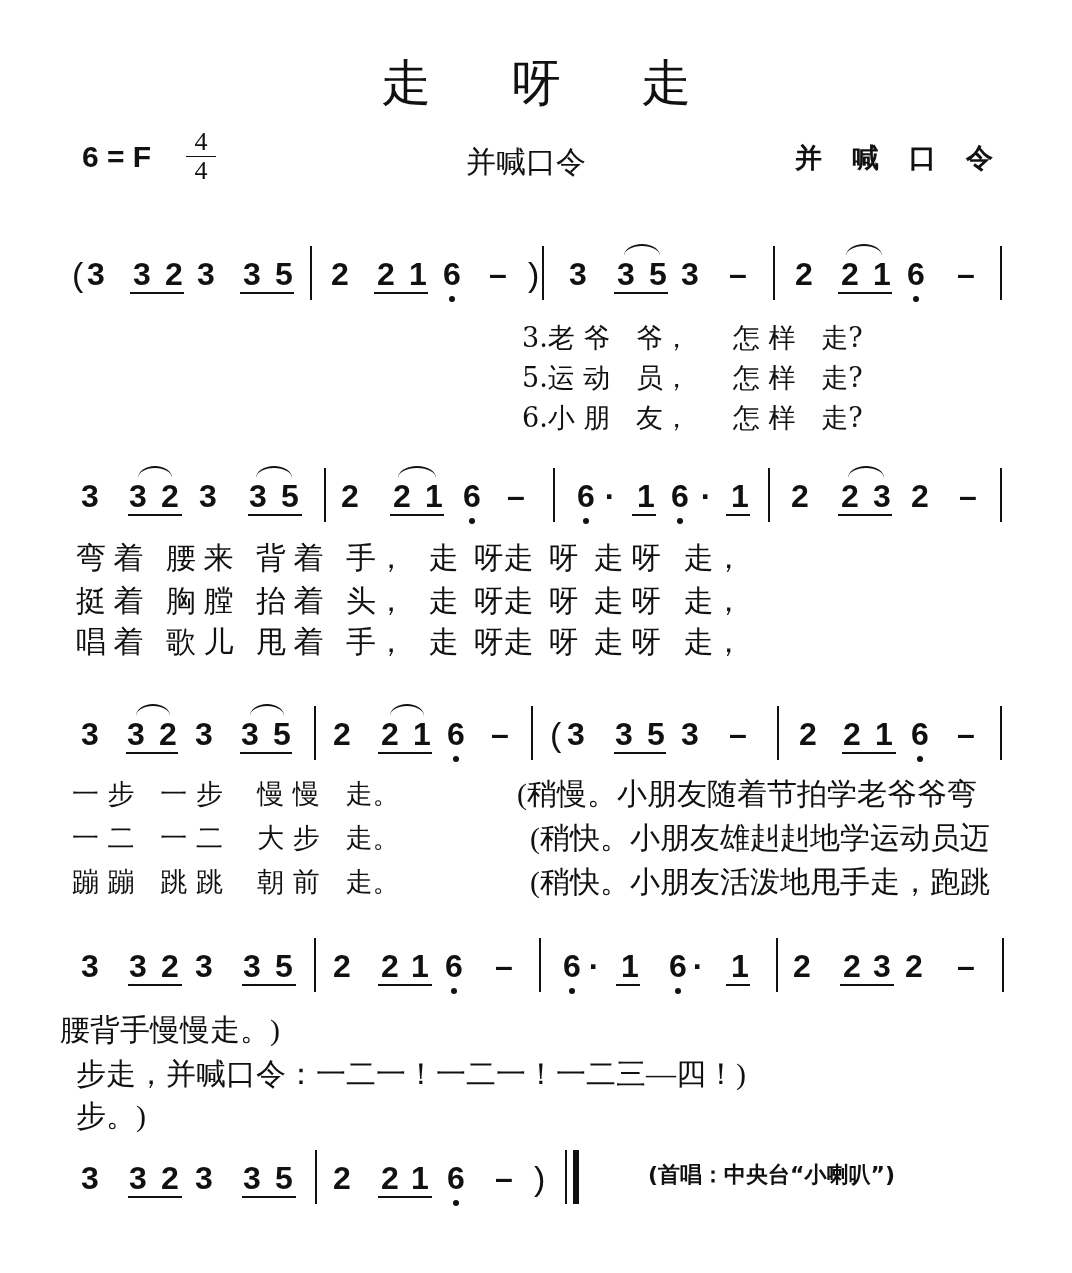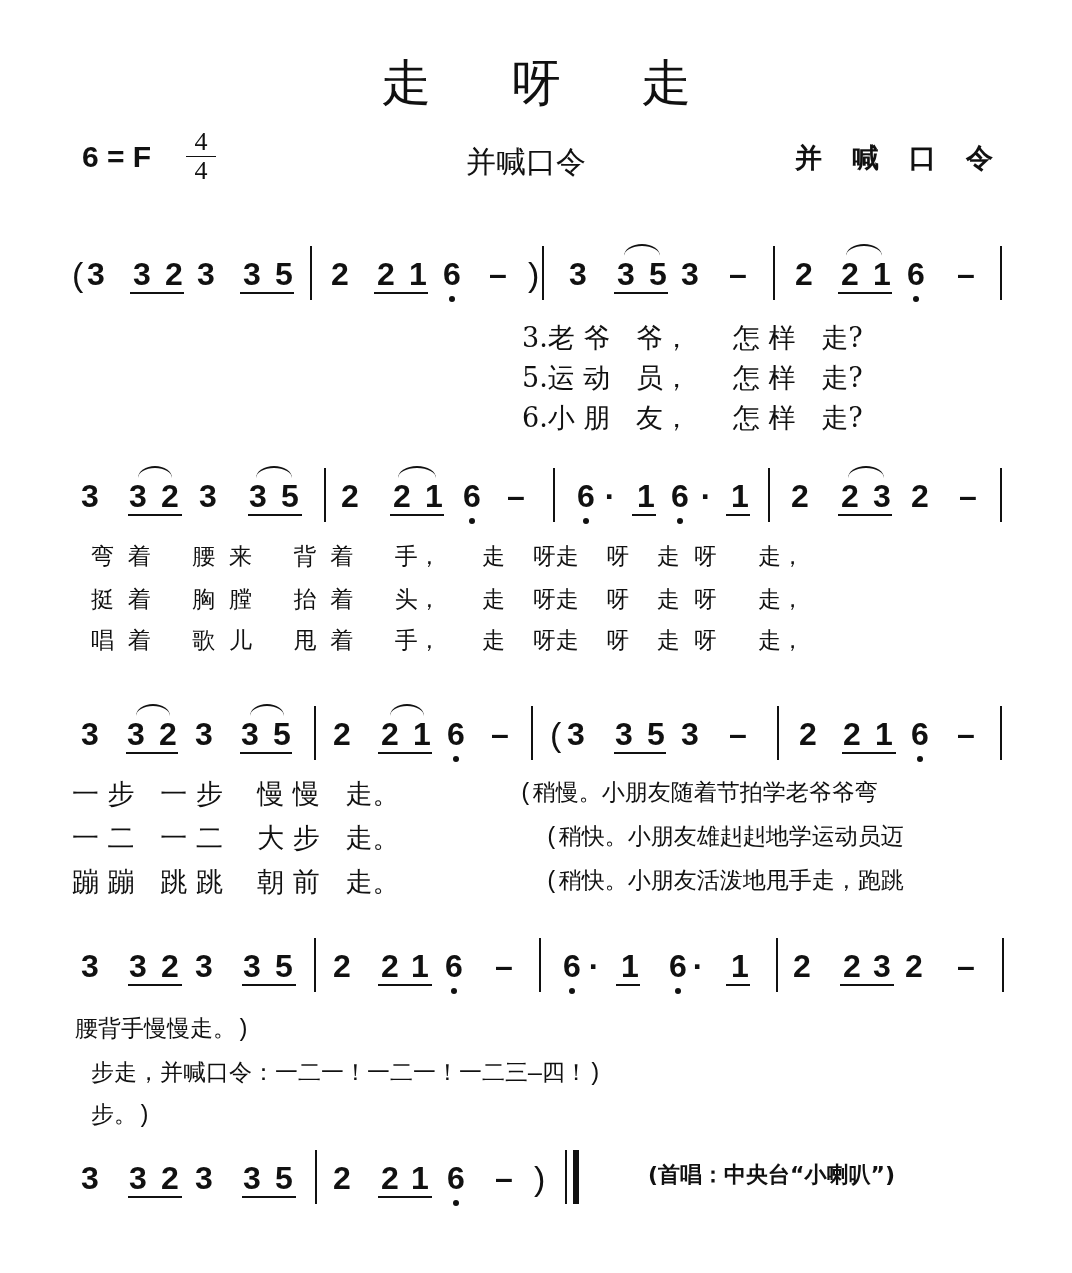--- a/index.html
+++ b/index.html
@@ -13,21 +13,21 @@
   .author { position: absolute; left: 795px; top: 140px; font-family: "DejaVu Sans", sans-serif; font-size: 27px; font-weight: bold; letter-spacing: 30px; }
   .system { position: absolute; left: 0; width: 1072px; height: 80px; }
   .n { position: absolute; font-family: "Liberation Sans", sans-serif; font-weight: bold; font-size: 32px; line-height: 32px; width: 20px; text-align: center; }
   .dot { position: absolute; width: 6px; height: 6px; border-radius: 50%; background: #111; }
   .ul { position: absolute; height: 2px; background: #111; }
   .bar { position: absolute; width: 2px; background: #111; }
   .thick { position: absolute; width: 6px; background: #111; }
   .slur { position: absolute; border-top: 2px solid #111; border-radius: 50% 50% 0 0 / 100% 100% 0 0; height: 10px; }
   .paren { position: absolute; font-family: "Liberation Sans", sans-serif; font-size: 34px; line-height: 32px; }
   .lyr { position: absolute; font-family: "DejaVu Serif", serif; font-size: 27px; line-height: 32px; white-space: pre; }
-  .lyr-sans { position: absolute; font-family: Liberation Mono, monospace; font-size: 23px; line-height: 32px; white-space: pre; margin-left: 15px; }
+  .lyr-sans { position: absolute; font-family: Liberation Serif, serif; font-size: 30px; line-height: 32px; white-space: pre; }
   .credit { position: absolute; left: 648px; top: 1160px; font-family: "DejaVu Sans", sans-serif; font-size: 22px; font-weight: bold; white-space: pre; }
 </style>
 </head>
 <body>
 
 <div class="title">走呀走</div>
 <div class="key"><span>6 = F</span></div>
 <div class="tsig">
   <div>4</div>
   <div class="bar" style="position:static;width:auto;background:none;"></div>
@@ -218,21 +218,21 @@
 <div class="lyr" style="left:522px;top:362px;">5.运 动   员，     怎 样   走?</div>
 <div class="lyr" style="left:522px;top:402px;">6.小 朋   友，     怎 样   走?</div>
 
 <div class="lyr-sans" style="left:76px;top:542px;">弯 着   腰 来   背 着   手，   走  呀走  呀  走 呀   走，</div>
 <div class="lyr-sans" style="left:76px;top:585px;">挺 着   胸 膛   抬 着   头，   走  呀走  呀  走 呀   走，</div>
 <div class="lyr-sans" style="left:76px;top:626px;">唱 着   歌 儿   甩 着   手，   走  呀走  呀  走 呀   走，</div>
 
 <div class="lyr" style="left:72px;top:778px;">一 步   一 步    慢 慢   走。</div>
 <div class="lyr" style="left:72px;top:822px;">一 二   一 二    大 步   走。</div>
 <div class="lyr" style="left:72px;top:866px;">蹦 蹦   跳 跳    朝 前   走。</div>
-<div class="lyr-sans" style="left:504px;top:778px;">(稍慢。小朋友随着节拍学老爷爷弯</div>
+<div class="lyr-sans" style="left:517px;top:778px;">(稍慢。小朋友随着节拍学老爷爷弯</div>
 <div class="lyr-sans" style="left:530px;top:822px;">(稍快。小朋友雄赳赳地学运动员迈</div>
 <div class="lyr-sans" style="left:530px;top:866px;">(稍快。小朋友活泼地甩手走，跑跳</div>
 
 <div class="lyr-sans" style="left:60px;top:1014px;">腰背手慢慢走。)</div>
 <div class="lyr-sans" style="left:76px;top:1058px;">步走，并喊口令：一二一！一二一！一二三—四！)</div>
 <div class="lyr-sans" style="left:76px;top:1100px;">步。)</div>
 
 <div class="credit">(首唱：中央台“小喇叭”)</div>
 
 </body></html>

